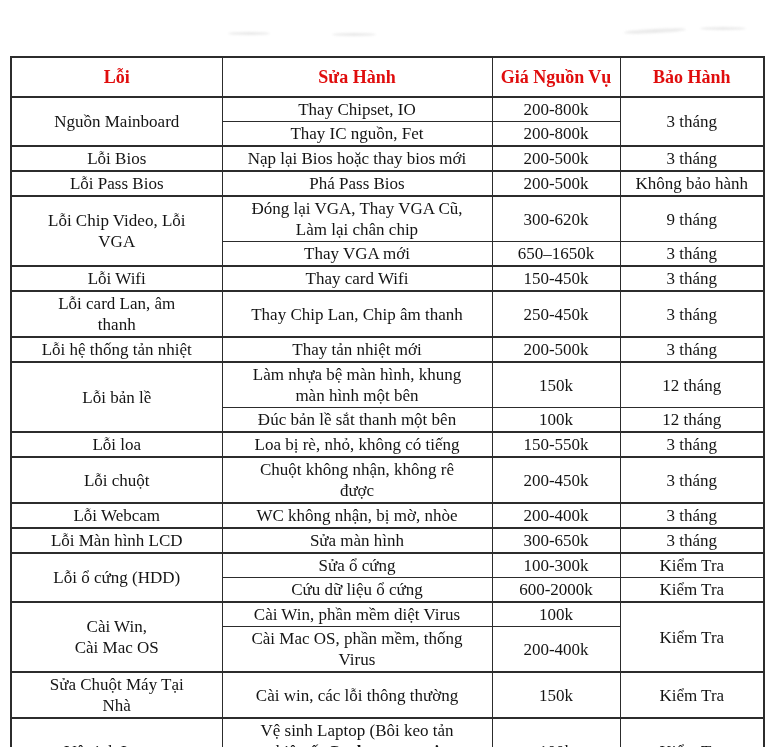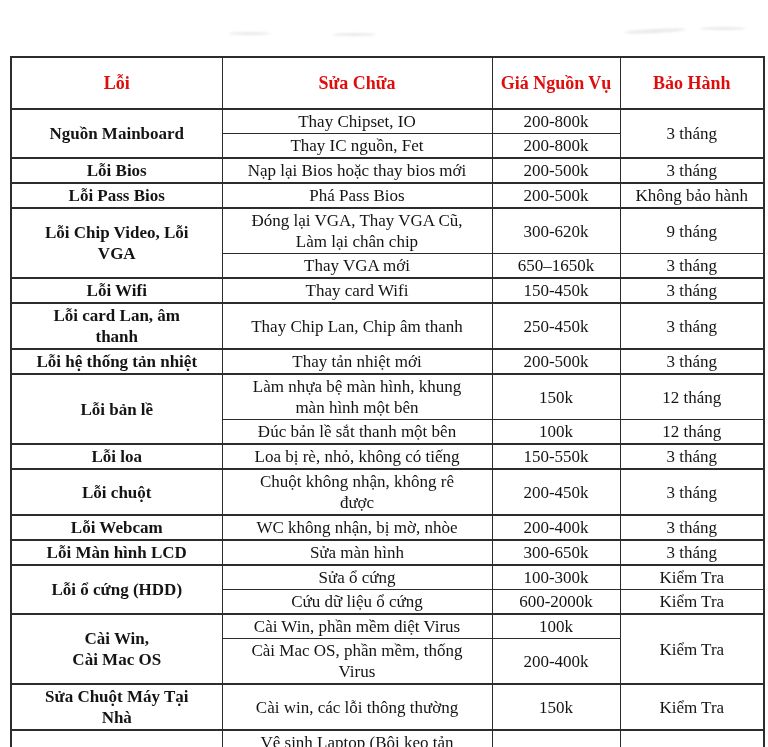--- a/index.html
+++ b/index.html
@@ -19,28 +19,28 @@
     border: 2px solid #2c2c2c;
   }
   th, td {
     border: 1px solid #2c2c2c;
     text-align: center; vertical-align: middle;
     color: #141414;
     overflow: hidden;
   }
   th {
     font-size: 18px; font-weight: bold; color: #e00d0d;
-    height: 24px; padding: 13px 2px;
+    height: 24px; padding: 7px 2px;
   }
   td {
     font-size: 17px; line-height: 21px; padding: 1px 4px;
     white-space: pre-line;
   }
   tr { height: 23px; }
-  td.err { font-weight: bold; }
+  td.err { font-weight: normal; }
   tr.gs td, tr.gs th { border-top-width: 2px; }
   thead tr th { border-bottom-width: 2px; }
   .b { font-weight: bold; }
 </style>
 </head>
 <body>
 
 <div class="smudge" style="left:228px; top:32px; width:42px; height:3px;"></div>
 <div class="smudge" style="left:332px; top:33px; width:44px; height:3px;"></div>
 <div class="smudge" style="left:624px; top:29px; width:62px; height:4px; transform:rotate(-3deg);"></div>
@@ -49,21 +49,21 @@
 <table class="price-table">
   <colgroup>
     <col style="width:211px">
     <col style="width:270px">
     <col style="width:128px">
     <col style="width:144px">
   </colgroup>
   <thead>
     <tr>
       <th>Lỗi</th>
-      <th>Sửa Chữa</th>
+      <th>Sửa Hành</th>
       <th>Giá Nguồn Vụ</th>
       <th>Bảo Hành</th>
     </tr>
   </thead>
   <tbody>
 
     <tr class="gs">
       <td class="err" rowspan="2">Nguồn Mainboard</td>
       <td>Thay Chipset, IO</td>
       <td>200-800k</td>

